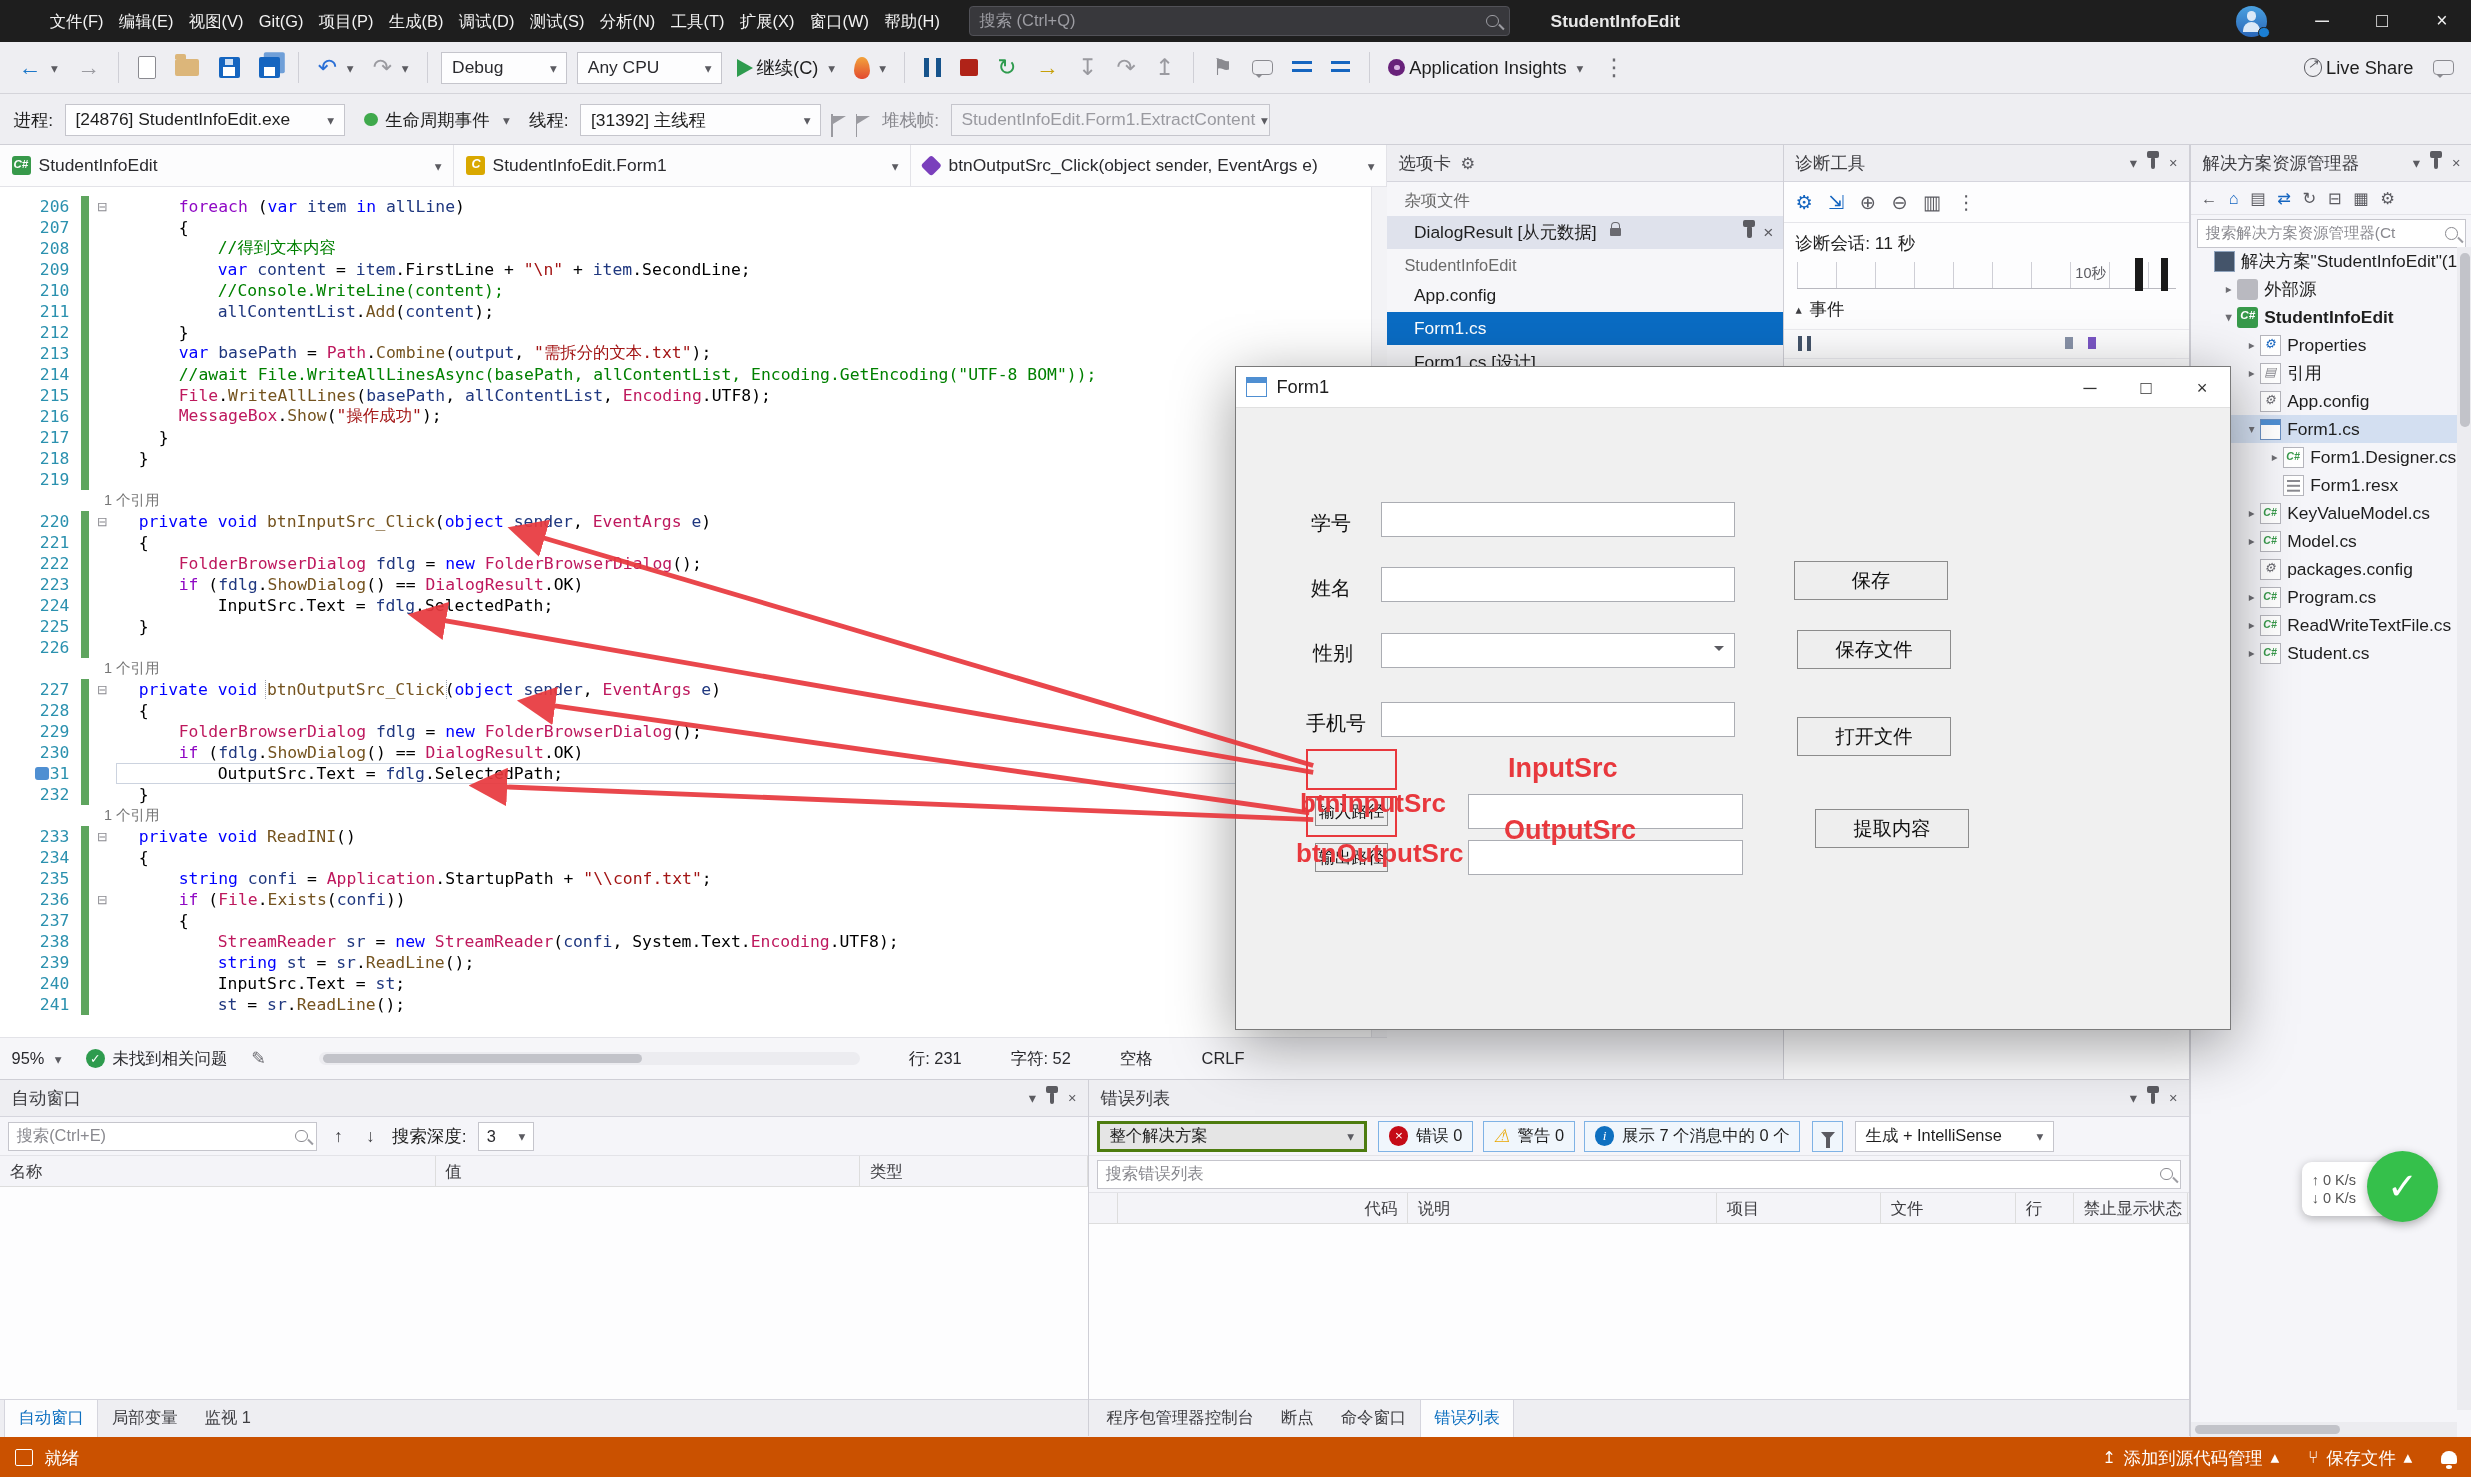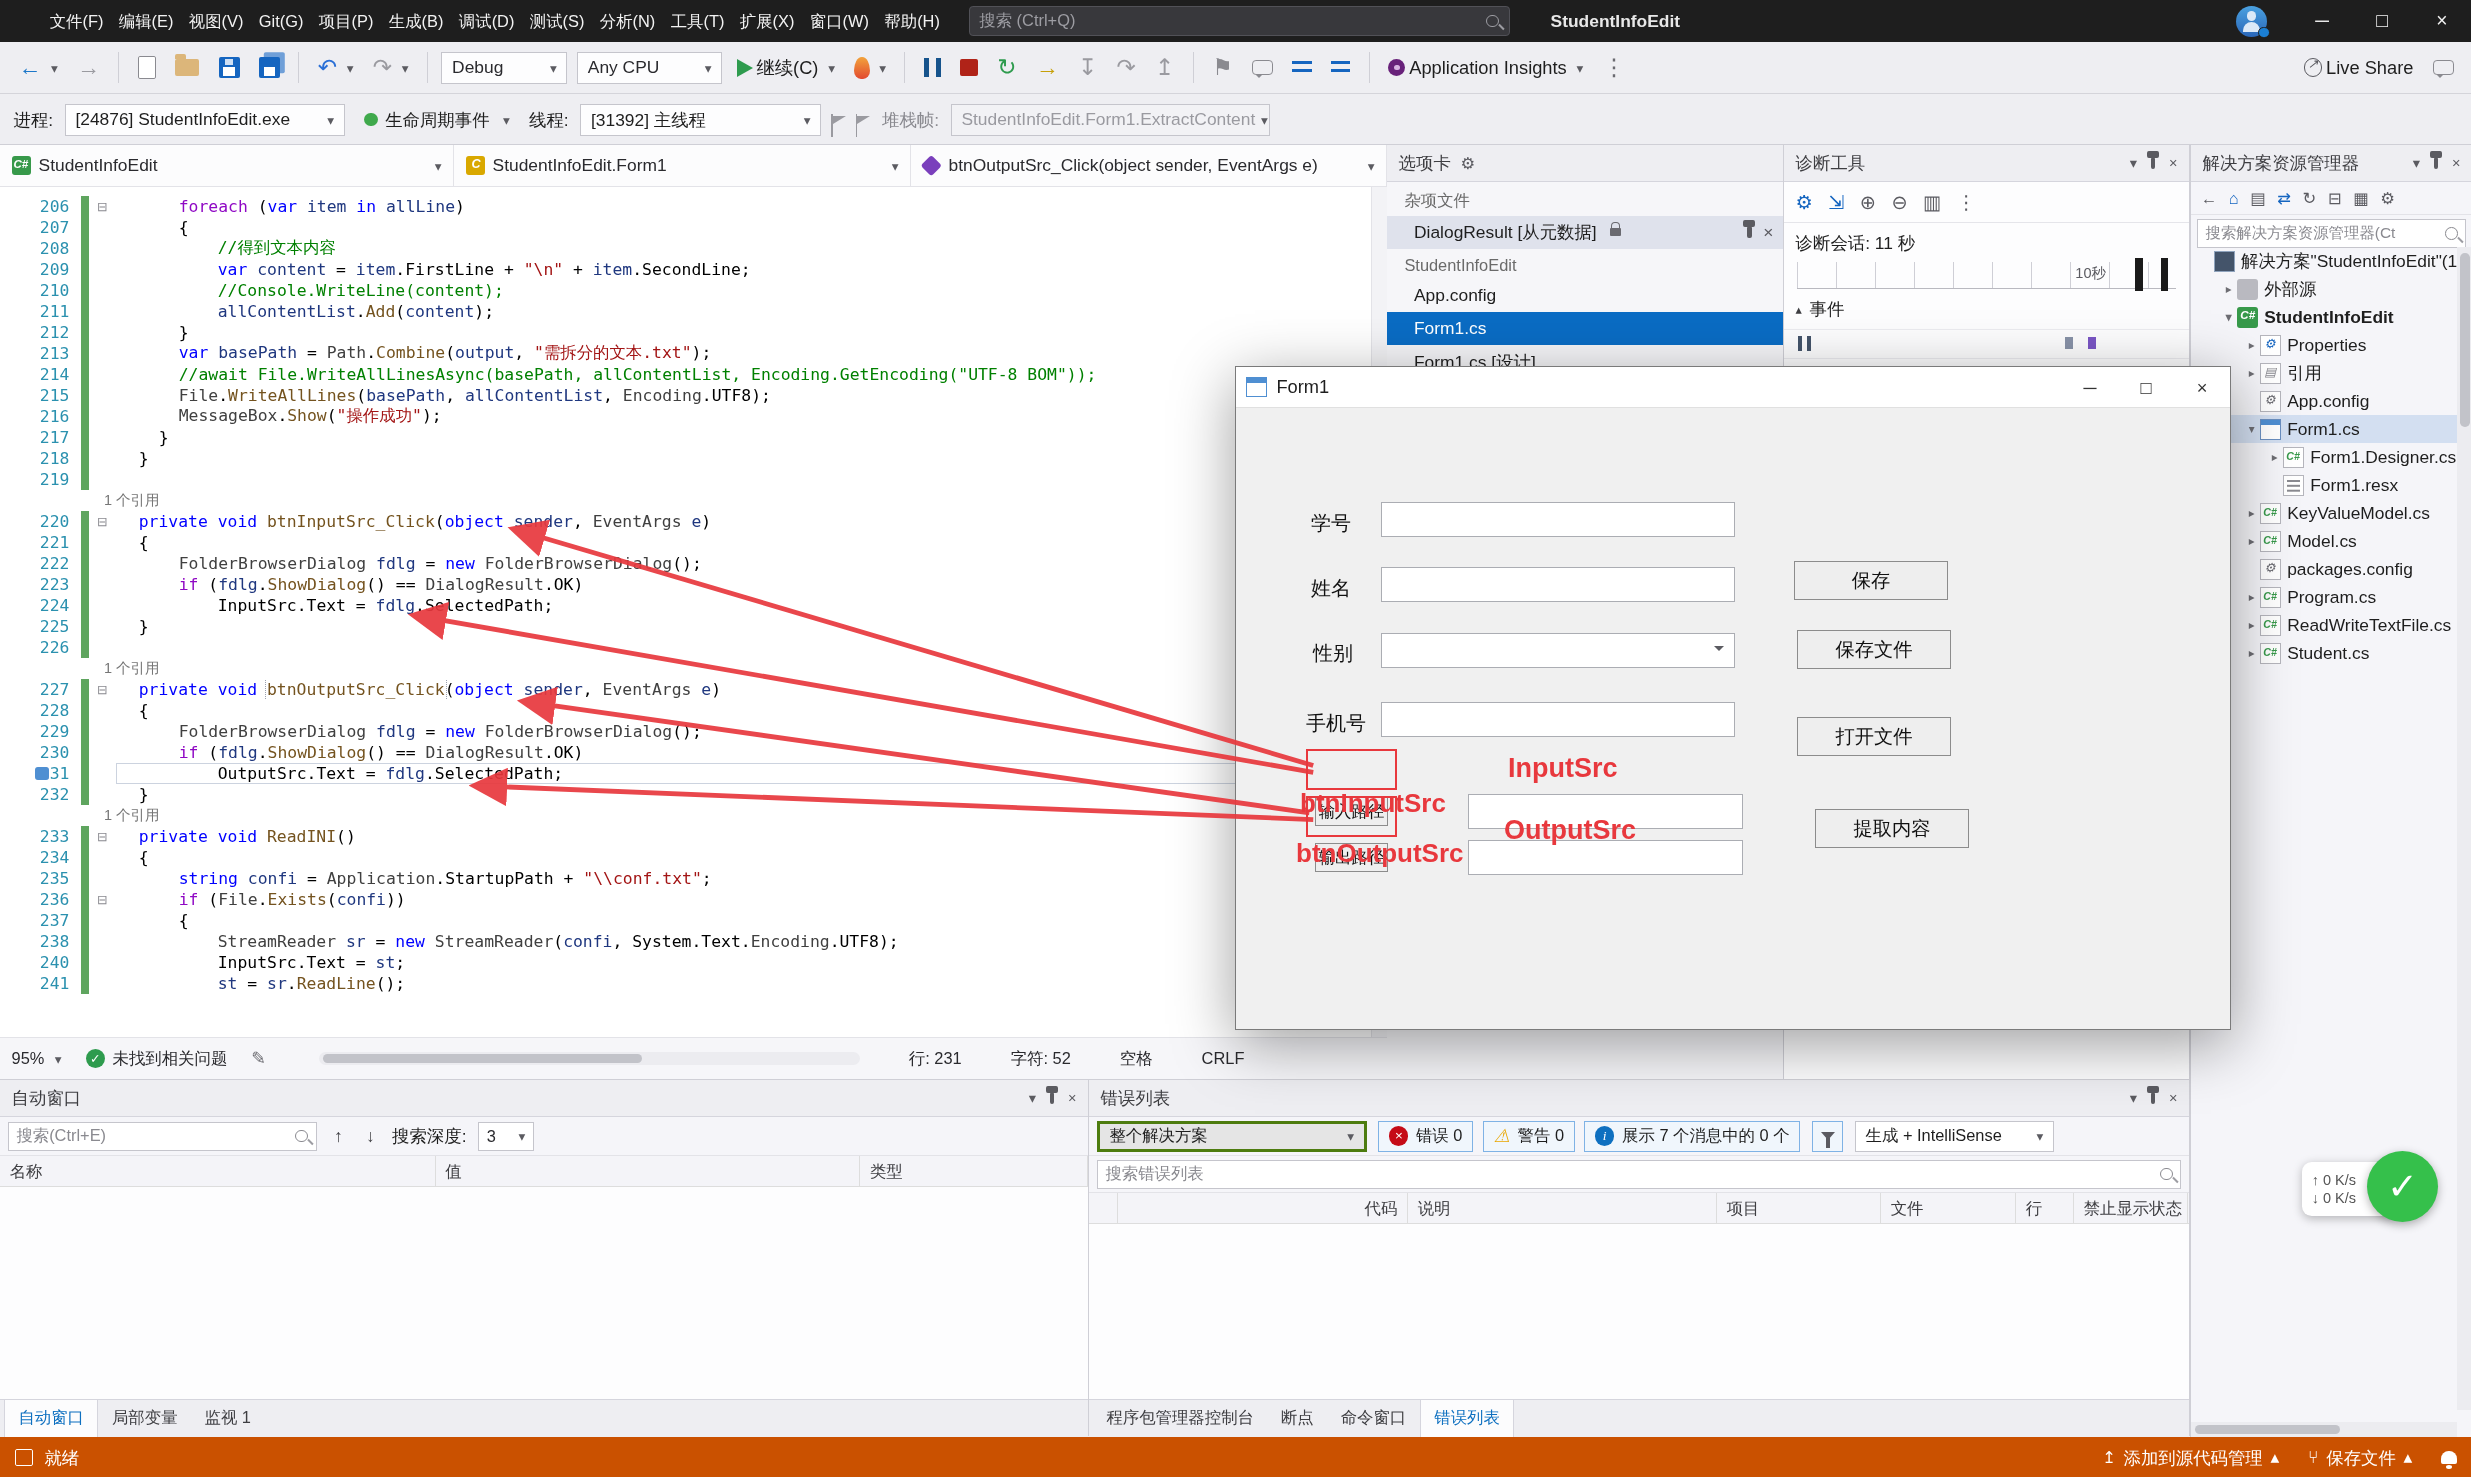--- a/index.html
+++ b/index.html
@@ -71,21 +71,21 @@
   .nico.cls::after{content:"C";position:absolute;left:5.8px;top:1px;font-size:12.6px;color:#fff;font-weight:bold}
   .nico.mth{background:#7a3fbc;transform:rotate(45deg);width:14.5px;height:14.5px;margin:1.9px}
   #code-area{position:absolute;left:0;top:42px;width:1371px;height:850px;overflow:hidden;background:#fff}
   #code-lines{position:absolute;left:0;top:8.7px;width:100%}
   .crow{position:relative;height:21px;display:flex;align-items:center;font-family:"DejaVu Sans Mono",monospace;font-size:16.4px;white-space:pre}
   .crow .ln{width:81px;text-align:right;padding-right:11.6px;color:#2b91af;flex:none}
   .crow .chg{width:7.7px;height:21px;background:#5fa55f;flex:none}
   .crow .fold{width:27px;text-align:center;color:#8a8a90;font-size:12.6px;flex:none;font-family:"Liberation Sans",sans-serif}
   .codetxt{flex:1;overflow:hidden}
   .cl{padding-left:23px;font-family:"Liberation Sans",sans-serif;font-size:14.5px;color:#767676}
-  .tk-p{color:#000}.tk-k{color:#8f08c4}.tk-b{color:#0000ff}.tk-t{color:#404040}
+  .tk-p{color:#000}.tk-k{color:#8f08c4}.tk-b{color:#0000ff}.tk-t{color:#be185d}
   .tk-m{color:#74531f}.tk-v{color:#1f377f}.tk-s{color:#a31515}.tk-c{color:#008000}
   .tk-x{color:#74531f;outline:1.9px dotted #9aa0b0;outline-offset:1px}
   .curbox{position:absolute;left:116px;right:13.5px;top:0;bottom:0;border:1px solid #ccd3df;pointer-events:none}
   .mk{position:absolute;left:35px;top:3.9px;width:13.5px;height:13.5px;background:#4f8fd2;border-radius:2.9px}
   #v-scroll{position:absolute;left:1371px;top:42px;width:16.4px;height:850px;background:#f3f3f6;border-left:1px solid #e3e3e8}
   .vthumb{position:absolute;left:2.9px;top:599px;width:10.6px;height:222px;background:#c2c3c9;border-radius:4.8px}
   .vmark{position:absolute;left:1px;width:5.8px;height:9.7px;background:#5fa55f}
   .vcaret{position:absolute;left:0;width:16.4px;height:2.9px;background:#4f8fd2}
   #editor-status{position:absolute;left:0;top:892px;width:1387px;height:42px;background:#f6f6f9;border-top:1px solid #e3e3e8;display:flex;align-items:center;padding:0 11.6px;gap:24px;font-size:16.4px;color:#2a2a2e}
   .okdot{display:inline-flex;align-items:center;justify-content:center;width:19.3px;height:19.3px;border-radius:50%;background:#2e9b4e;color:#fff;font-size:12.6px;margin-right:7.7px;font-style:normal}
@@ -422,20 +422,21 @@
           <div class="crow"><div class="ln">230</div><div class="chg"></div><div class="fold"></div><div class="codetxt" style="padding-left: 63px;"><span class="tk-k">if</span><span class="tk-p"> (</span><span class="tk-v">fdlg</span><span class="tk-p">.</span><span class="tk-m">ShowDialog</span><span class="tk-p">() == </span><span class="tk-t">DialogResult</span><span class="tk-p">.</span><span class="tk-p">OK</span><span class="tk-p">)</span></div></div>
           <div class="crow cur"><div class="mk"></div><div class="ln">231</div><div class="chg"></div><div class="fold"></div><div class="codetxt" style="padding-left: 102px;"><span class="tk-p">OutputSrc</span><span class="tk-p">.</span><span class="tk-p">Text</span><span class="tk-p"> = </span><span class="tk-v">fdlg</span><span class="tk-p">.</span><span class="tk-p">SelectedPath</span><span class="tk-p">;</span></div><div class="curbox"></div></div>
           <div class="crow"><div class="ln">232</div><div class="chg"></div><div class="fold"></div><div class="codetxt" style="padding-left: 23px;"><span class="tk-p">}</span></div></div>
           <div class="crow"><div class="ln"></div><div class="cl">1 个引用</div></div>
           <div class="crow"><div class="ln">233</div><div class="chg"></div><div class="fold">⊟</div><div class="codetxt" style="padding-left: 23px;"><span class="tk-b">private</span><span class="tk-p"> </span><span class="tk-b">void</span><span class="tk-p"> </span><span class="tk-m">ReadINI</span><span class="tk-p">()</span></div></div>
           <div class="crow"><div class="ln">234</div><div class="chg"></div><div class="fold"></div><div class="codetxt" style="padding-left: 23px;"><span class="tk-p">{</span></div></div>
           <div class="crow"><div class="ln">235</div><div class="chg"></div><div class="fold"></div><div class="codetxt" style="padding-left: 63px;"><span class="tk-b">string</span><span class="tk-p"> </span><span class="tk-v">confi</span><span class="tk-p"> = </span><span class="tk-t">Application</span><span class="tk-p">.</span><span class="tk-p">StartupPath</span><span class="tk-p"> + </span><span class="tk-s">"\\conf.txt"</span><span class="tk-p">;</span></div></div>
           <div class="crow"><div class="ln">236</div><div class="chg"></div><div class="fold">⊟</div><div class="codetxt" style="padding-left: 63px;"><span class="tk-k">if</span><span class="tk-p"> (</span><span class="tk-t">File</span><span class="tk-p">.</span><span class="tk-m">Exists</span><span class="tk-p">(</span><span class="tk-v">confi</span><span class="tk-p">))</span></div></div>
           <div class="crow"><div class="ln">237</div><div class="chg"></div><div class="fold"></div><div class="codetxt" style="padding-left: 63px;"><span class="tk-p">{</span></div></div>
           <div class="crow"><div class="ln">238</div><div class="chg"></div><div class="fold"></div><div class="codetxt" style="padding-left: 102px;"><span class="tk-t">StreamReader</span><span class="tk-p"> </span><span class="tk-v">sr</span><span class="tk-p"> = </span><span class="tk-b">new</span><span class="tk-p"> </span><span class="tk-t">StreamReader</span><span class="tk-p">(</span><span class="tk-v">confi</span><span class="tk-p">, </span><span class="tk-p">System</span><span class="tk-p">.</span><span class="tk-p">Text</span><span class="tk-p">.</span><span class="tk-t">Encoding</span><span class="tk-p">.</span><span class="tk-p">UTF8</span><span class="tk-p">);</span></div></div>
+          <div class="crow"><div class="ln">239</div><div class="chg"></div><div class="fold"></div><div class="codetxt" style="padding-left: 102px;"><span class="tk-b">string</span><span class="tk-p"> </span><span class="tk-v">st</span><span class="tk-p"> = </span><span class="tk-v">sr</span><span class="tk-p">.</span><span class="tk-m">ReadLine</span><span class="tk-p">();</span></div></div>
           <div class="crow"><div class="ln">240</div><div class="chg"></div><div class="fold"></div><div class="codetxt" style="padding-left: 102px;"><span class="tk-p">InputSrc</span><span class="tk-p">.</span><span class="tk-p">Text</span><span class="tk-p"> = </span><span class="tk-v">st</span><span class="tk-p">;</span></div></div>
           <div class="crow"><div class="ln">241</div><div class="chg"></div><div class="fold"></div><div class="codetxt" style="padding-left: 102px;"><span class="tk-v">st</span><span class="tk-p"> = </span><span class="tk-v">sr</span><span class="tk-p">.</span><span class="tk-m">ReadLine</span><span class="tk-p">();</span></div></div>
         </div>
     </div>
     <div id="v-scroll">
       <div class="vthumb"></div>
       <div class="vmark" style="top:618px"></div>
       <div class="vmark" style="top:657px"></div>
       <div class="vmark" style="top:695px"></div>
       <div class="vmark" style="top:743px"></div>

